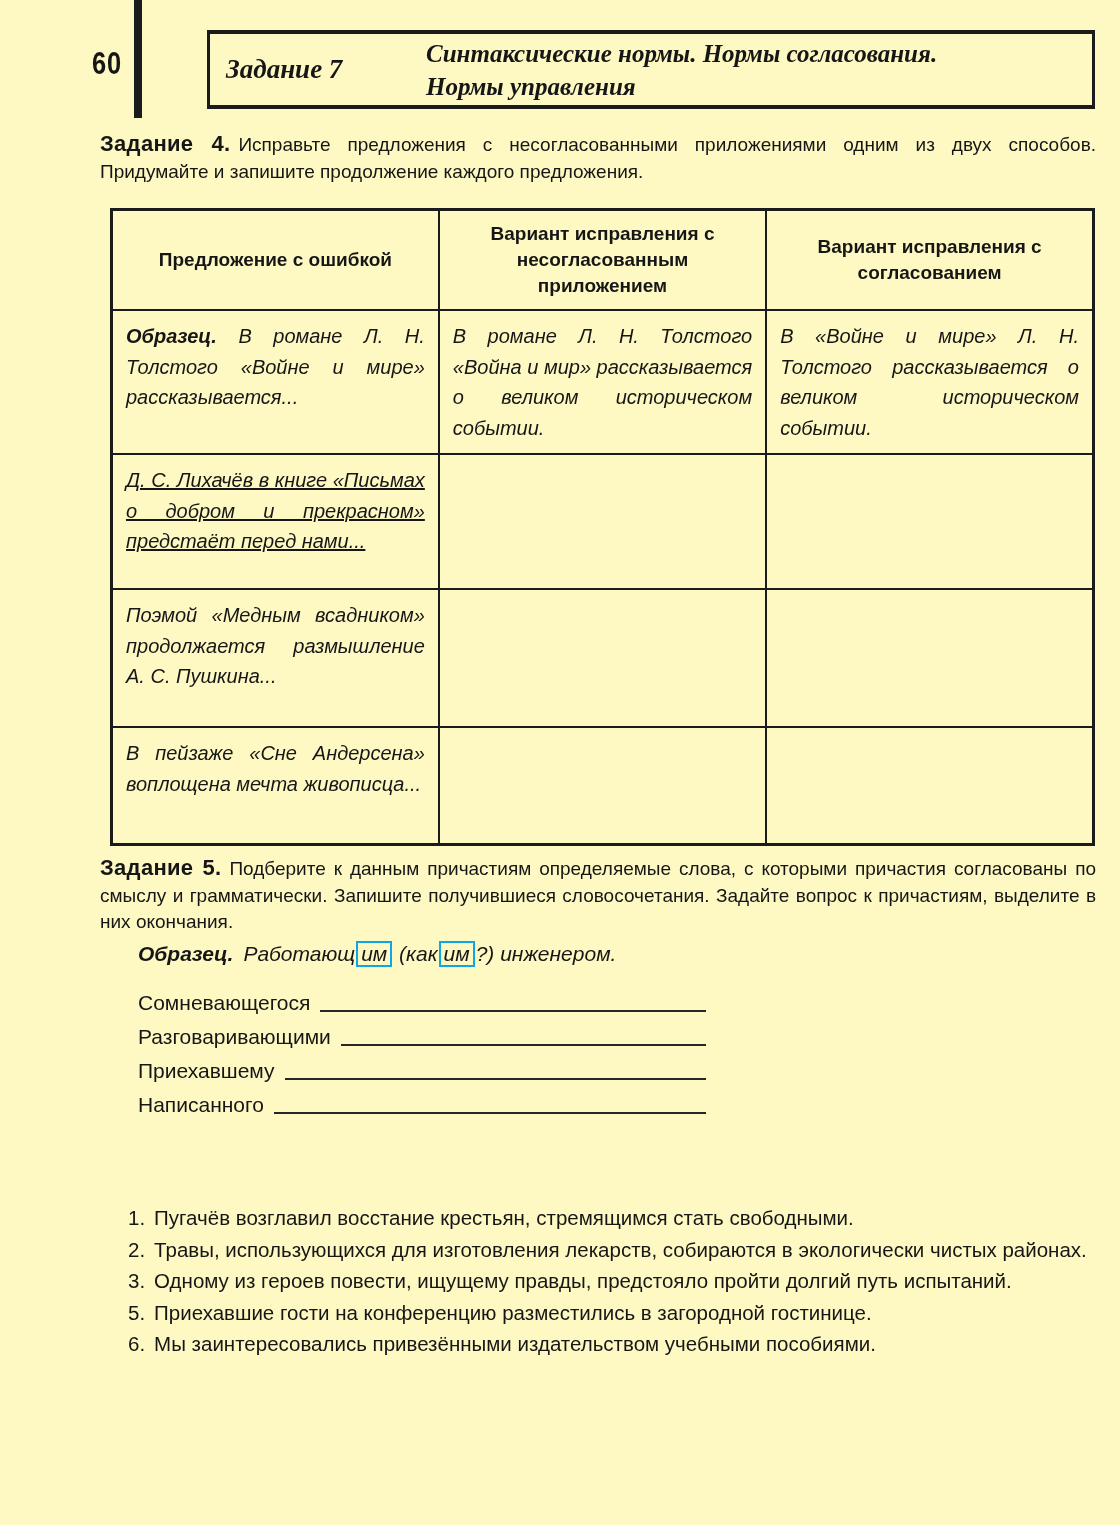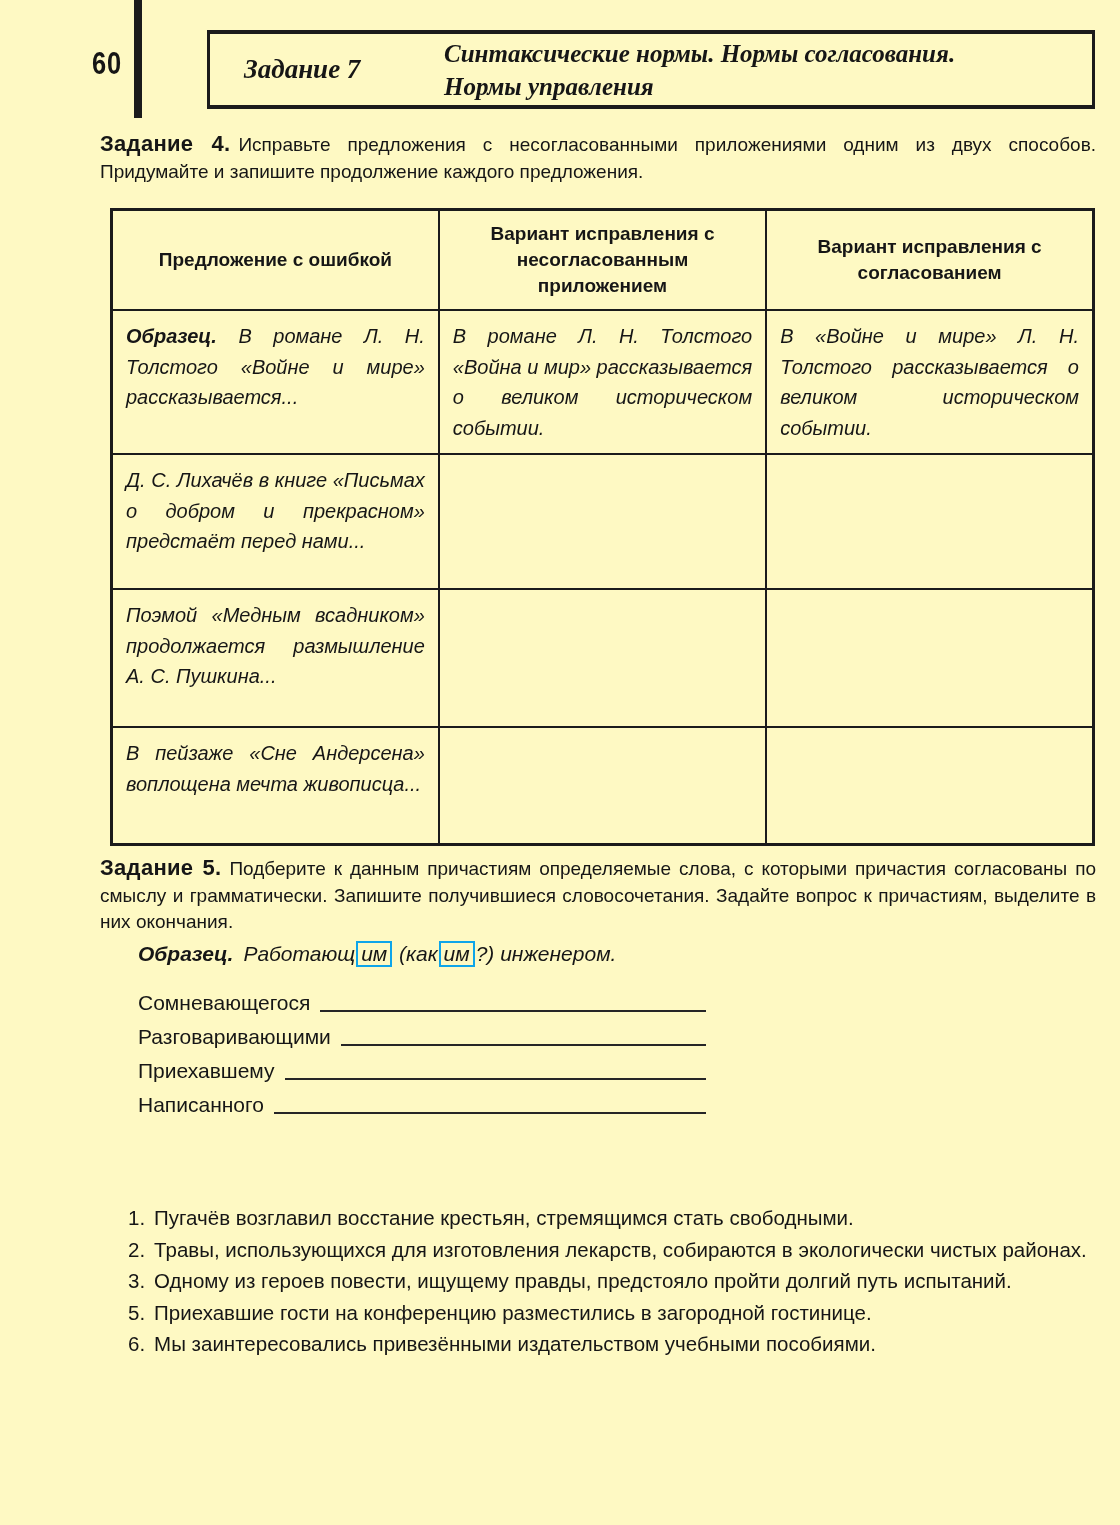--- a/index.html
+++ b/index.html
@@ -25,21 +25,21 @@
   }
   .header-box{
     position:absolute;left:207px;top:30px;width:888px;height:79px;
     border:3px solid #1b1b1b;border-top-width:4px;border-bottom-width:4px;
     box-sizing:border-box;
     display:flex;align-items:center;
     font-family:"Liberation Serif","DejaVu Serif",serif;
     font-style:italic;font-weight:700;
   }
   .header-box .task-badge{
-    flex:0 0 200px;padding-left:34px;font-size:27px;
+    flex:0 0 200px;padding-left:16px;font-size:27px;
   }
   .header-box .chapter-title{
     flex:1;font-size:25px;line-height:33px;padding-right:26px;
   }
   
   .para{
     position:absolute;left:100px;width:996px;
     font-size:19px;line-height:26.5px;text-align:justify;
   }
   .task-label{
@@ -64,21 +64,21 @@
     height:99px;font-style:normal;
   }
   table.appositive td{
     font-style:italic;font-size:20px;line-height:30.5px;
     text-align:justify;
   }
   td.c-err{width:322px;}
   td.c-fix1{width:331px;margin-left:17px;}
   td.c-fix2{width:332px;}
   tr.r1 td{height:128px;}
-  tr.r2 td{height:135px;}
+  tr.r2 td{height:135px;text-decoration:underline;}
   tr.r3 td{height:138px;}
   tr.r4 td{height:117px;}
   .sample-label{font-weight:700;}
   
   .example-line{
     position:absolute;left:138px;top:941px;
     font-size:21px;font-style:italic;
   }
   .example-line .ex-label{font-weight:700;margin-right:10px;}
   .ending-box{

